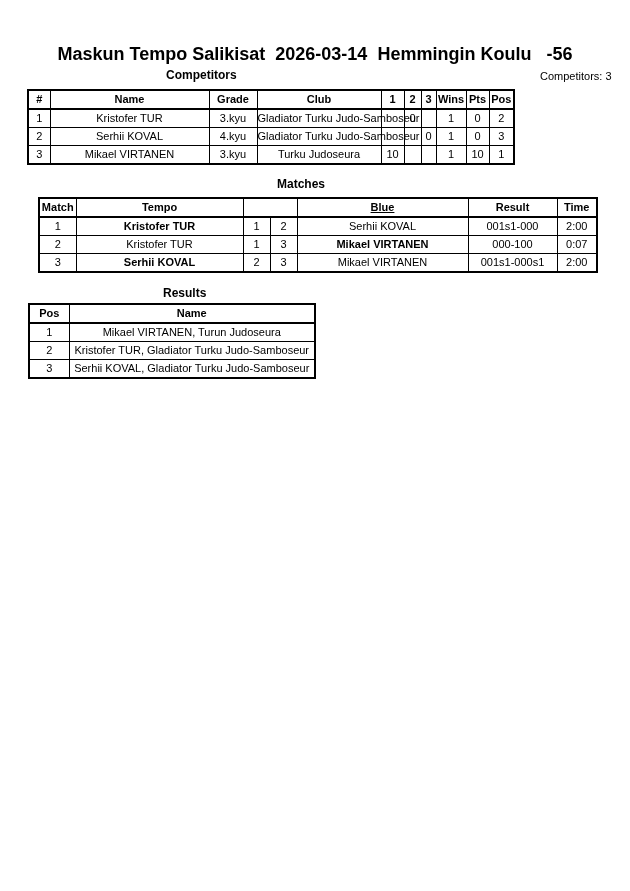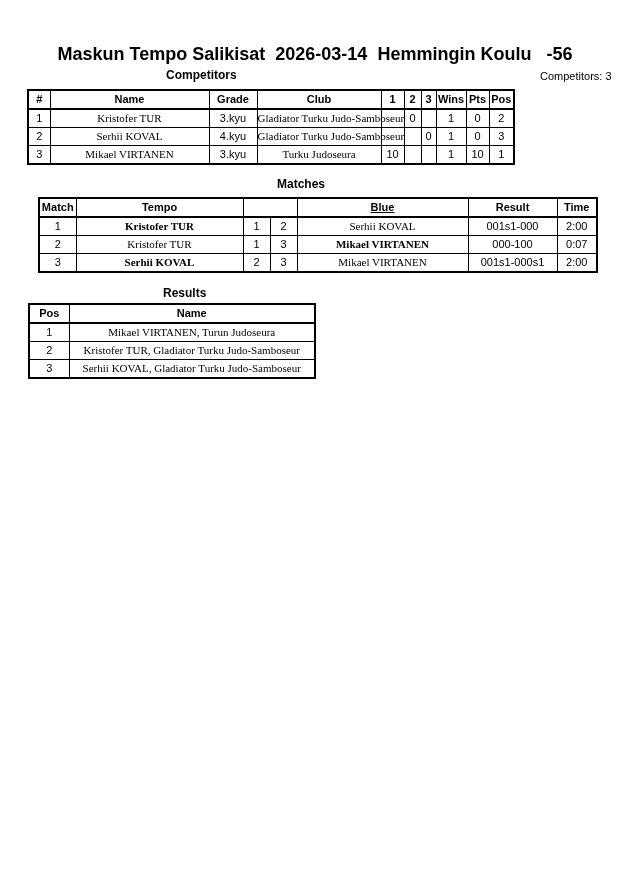--- a/index.html
+++ b/index.html
@@ -19,21 +19,21 @@
   table.tbl{
     position:absolute;border-collapse:collapse;table-layout:fixed;
     font-size:11px;border:2px solid #000;background:#fff;
   }
   .tbl td,.tbl th{
     border:1px solid #000;height:17px;padding:0;margin:0;
     text-align:center;vertical-align:middle;overflow:visible;line-height:17px;
   }
   .tbl thead th{border-bottom:2px solid #000;font-weight:bold;}
   .l{text-align:left;}
-  .pad{padding-left:5px;font-family:Liberation Serif, serif;}
+  .pad{padding-left:5px;}
   .nowrap{white-space:nowrap;}
   .thickL{border-left:2px solid #000;}
   .noR{border-right:none;}
   .noL{border-left:none;text-decoration:underline;}
   .bold{font-weight:bold;}
   #competitors-table{left:27px;top:89px;width:486px;}
   #matches-table{left:38px;top:197px;width:558px;}
   #results-table{left:28px;top:303px;width:286px;}
 </style>
 </head>

